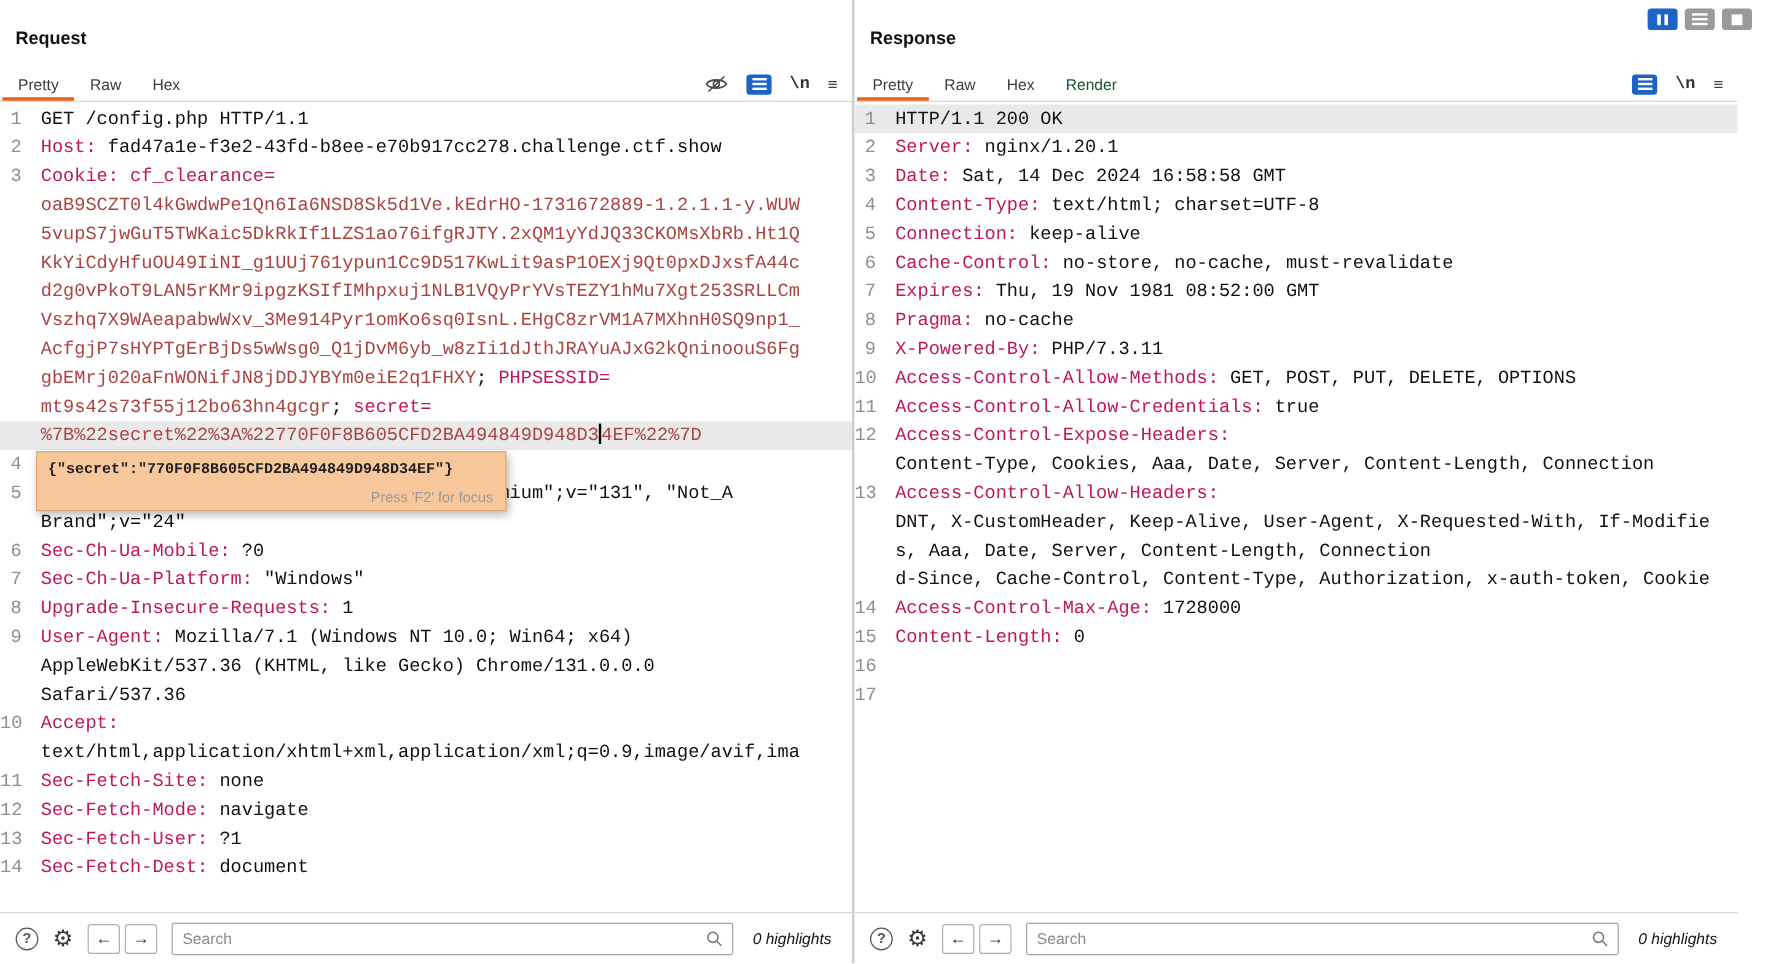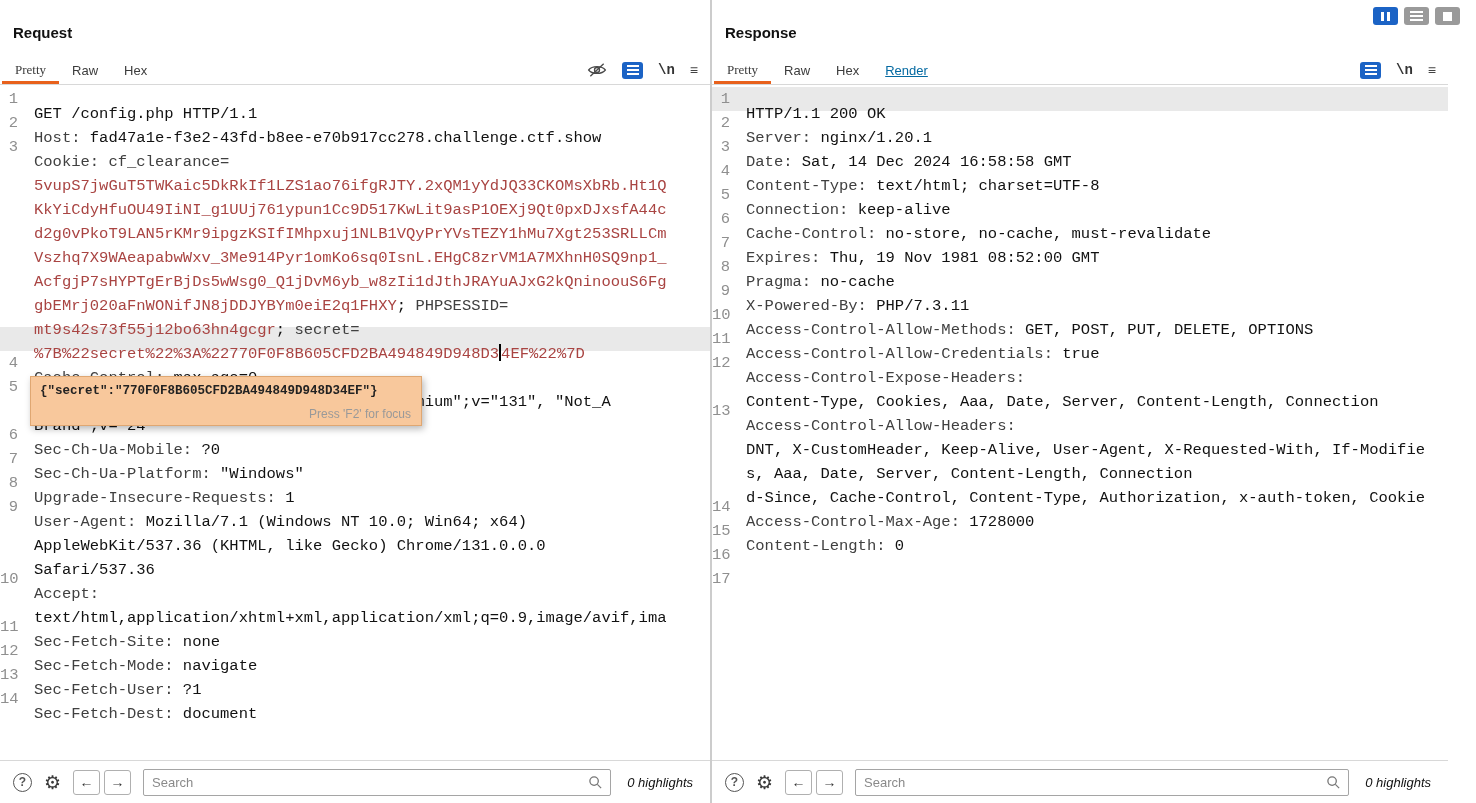--- a/index.html
+++ b/index.html
@@ -9,36 +9,36 @@
     background:#ffffff; font-family:"Liberation Sans", sans-serif;
     display:flex;
   }
   .panel { width:710px; height:803px; display:flex; flex-direction:column; background:#fff; }
   .panel.right { border-left:2px solid #cccccc; width:738px; }
 
   .panel-head { height:56px; padding:24px 0 0 13px; font-size:15px; font-weight:bold; color:#111; }
 
   .tabbar { height:29px; display:flex; align-items:stretch; border-bottom:1px solid #d8d8d8; padding:0 12px 0 2px; }
   .tab { padding:0 13px; font-size:13px; color:#3c3c3c; display:flex; align-items:center; cursor:default; position:relative; }
-  .tab.active { box-shadow: inset 0 -3px 0 #e8611c; font-family: Liberation Serif, serif; }
-  .tab.disabled { color:#0369a1;text-decoration:underline; }
+  .tab.active { box-shadow: inset 0 -3px 0 #e8611c; }
+  .tab.disabled { color:#14532d; }
   .tabicons { margin-left:auto; display:flex; align-items:center; gap:15px; }
   .ticon { display:flex; align-items:center; justify-content:center; }
   .blue-chip { width:21px; height:17px; background:#1b63c5; border-radius:3px; display:flex; flex-direction:column; justify-content:center; align-items:center; gap:2px; }
   .blue-chip i { display:block; width:12px; height:2px; background:#fff; }
   .nl-glyph { font-family:"Liberation Mono", monospace; font-size:14px; color:#333; font-weight:bold; }
   .menu-glyph { font-size:14px; color:#444; }
 
   .editor { flex:1; position:relative; padding-top:2px;
     font-family:"Liberation Mono","DejaVu Sans Mono", monospace; font-size:15.5px; overflow:hidden; }
   .row { height:24px; line-height:24px; white-space:pre; display:flex; }
   .row.hl { background:#e9e9e9; }
   .gut { width:24px; flex-shrink:0; text-align:right; padding-right:6px; color:#8f8f8f; }
-  .code { padding-left:10px;margin-top:15px; }
-  .seg-h { color:#404040; }
+  .code { padding-left:10px; }
+  .seg-h { color:#be185d; }
   .seg-d { color:#111111; }
   .seg-r { color:#a94442; }
   .caret { display:inline-block; width:2px; height:17px; background:#000; vertical-align:-3px; }
 
   .bottombar { height:43px; border-top:1px solid #d8d8d8; display:flex; align-items:center; padding:0 13px; gap:12px; }
   .circle-btn { width:19px; height:19px; border:1.5px solid #555; border-radius:50%; display:flex; align-items:center; justify-content:center; font-size:12px; font-weight:bold; color:#555; flex-shrink:0; }
   .gear-btn { font-size:19px; color:#3a3a3a; line-height:1; flex-shrink:0; }
   .navpair { display:flex; gap:4px; flex-shrink:0; }
   .nav-btn { width:27px; height:25px; border:1px solid #b0b0b0; border-radius:3px; background:#fff; display:flex; align-items:center; justify-content:center; font-size:14px; color:#333; }
   .searchwrap { flex:1; position:relative; }
@@ -105,20 +105,21 @@
         </span>
       <span class="ticon nl-glyph">\n</span>
       <span class="ticon menu-glyph">≡</span>
     </span>
   </div>
 
   <div class="editor" id="req-editor">
       <div class="row"><span class="gut">1</span><span class="code"><span class="seg-d">GET /config.php HTTP/1.1</span></span></div>
       <div class="row"><span class="gut">2</span><span class="code"><span class="seg-h">Host:</span><span class="seg-d"> fad47a1e-f3e2-43fd-b8ee-e70b917cc278.challenge.ctf.show</span></span></div>
       <div class="row"><span class="gut">3</span><span class="code"><span class="seg-h">Cookie: cf_clearance=</span></span></div>
+      <div class="row"><span class="gut"></span><span class="code"><span class="seg-r">oaB9SCZT0l4kGwdwPe1Qn6Ia6NSD8Sk5d1Ve.kEdrHO-1731672889-1.2.1.1-y.WUW</span></span></div>
       <div class="row"><span class="gut"></span><span class="code"><span class="seg-r">5vupS7jwGuT5TWKaic5DkRkIf1LZS1ao76ifgRJTY.2xQM1yYdJQ33CKOMsXbRb.Ht1Q</span></span></div>
       <div class="row"><span class="gut"></span><span class="code"><span class="seg-r">KkYiCdyHfuOU49IiNI_g1UUj761ypun1Cc9D517KwLit9asP1OEXj9Qt0pxDJxsfA44c</span></span></div>
       <div class="row"><span class="gut"></span><span class="code"><span class="seg-r">d2g0vPkoT9LAN5rKMr9ipgzKSIfIMhpxuj1NLB1VQyPrYVsTEZY1hMu7Xgt253SRLLCm</span></span></div>
       <div class="row"><span class="gut"></span><span class="code"><span class="seg-r">Vszhq7X9WAeapabwWxv_3Me914Pyr1omKo6sq0IsnL.EHgC8zrVM1A7MXhnH0SQ9np1_</span></span></div>
       <div class="row"><span class="gut"></span><span class="code"><span class="seg-r">AcfgjP7sHYPTgErBjDs5wWsg0_Q1jDvM6yb_w8zIi1dJthJRAYuAJxG2kQninoouS6Fg</span></span></div>
       <div class="row"><span class="gut"></span><span class="code"><span class="seg-r">gbEMrj020aFnWONifJN8jDDJYBYm0eiE2q1FHXY</span><span class="seg-d">; </span><span class="seg-h">PHPSESSID=</span></span></div>
       <div class="row"><span class="gut"></span><span class="code"><span class="seg-r">mt9s42s73f55j12bo63hn4gcgr</span><span class="seg-d">; </span><span class="seg-h">secret=</span></span></div>
       <div class="row hl"><span class="gut"></span><span class="code"><span class="seg-r">%7B%22secret%22%3A%22770F0F8B605CFD2BA494849D948D3</span><span class="caret"></span><span class="seg-r">4EF%22%7D</span></span></div>
       <div class="row"><span class="gut">4</span><span class="code"><span class="seg-h">Cache-Control:</span><span class="seg-d"> max-age=0</span></span></div>
       <div class="row"><span class="gut">5</span><span class="code"><span class="seg-h">Sec-Ch-Ua:</span><span class="seg-d"> "Google Chrome";v="131", "Chromium";v="131", "Not_A</span></span></div>

